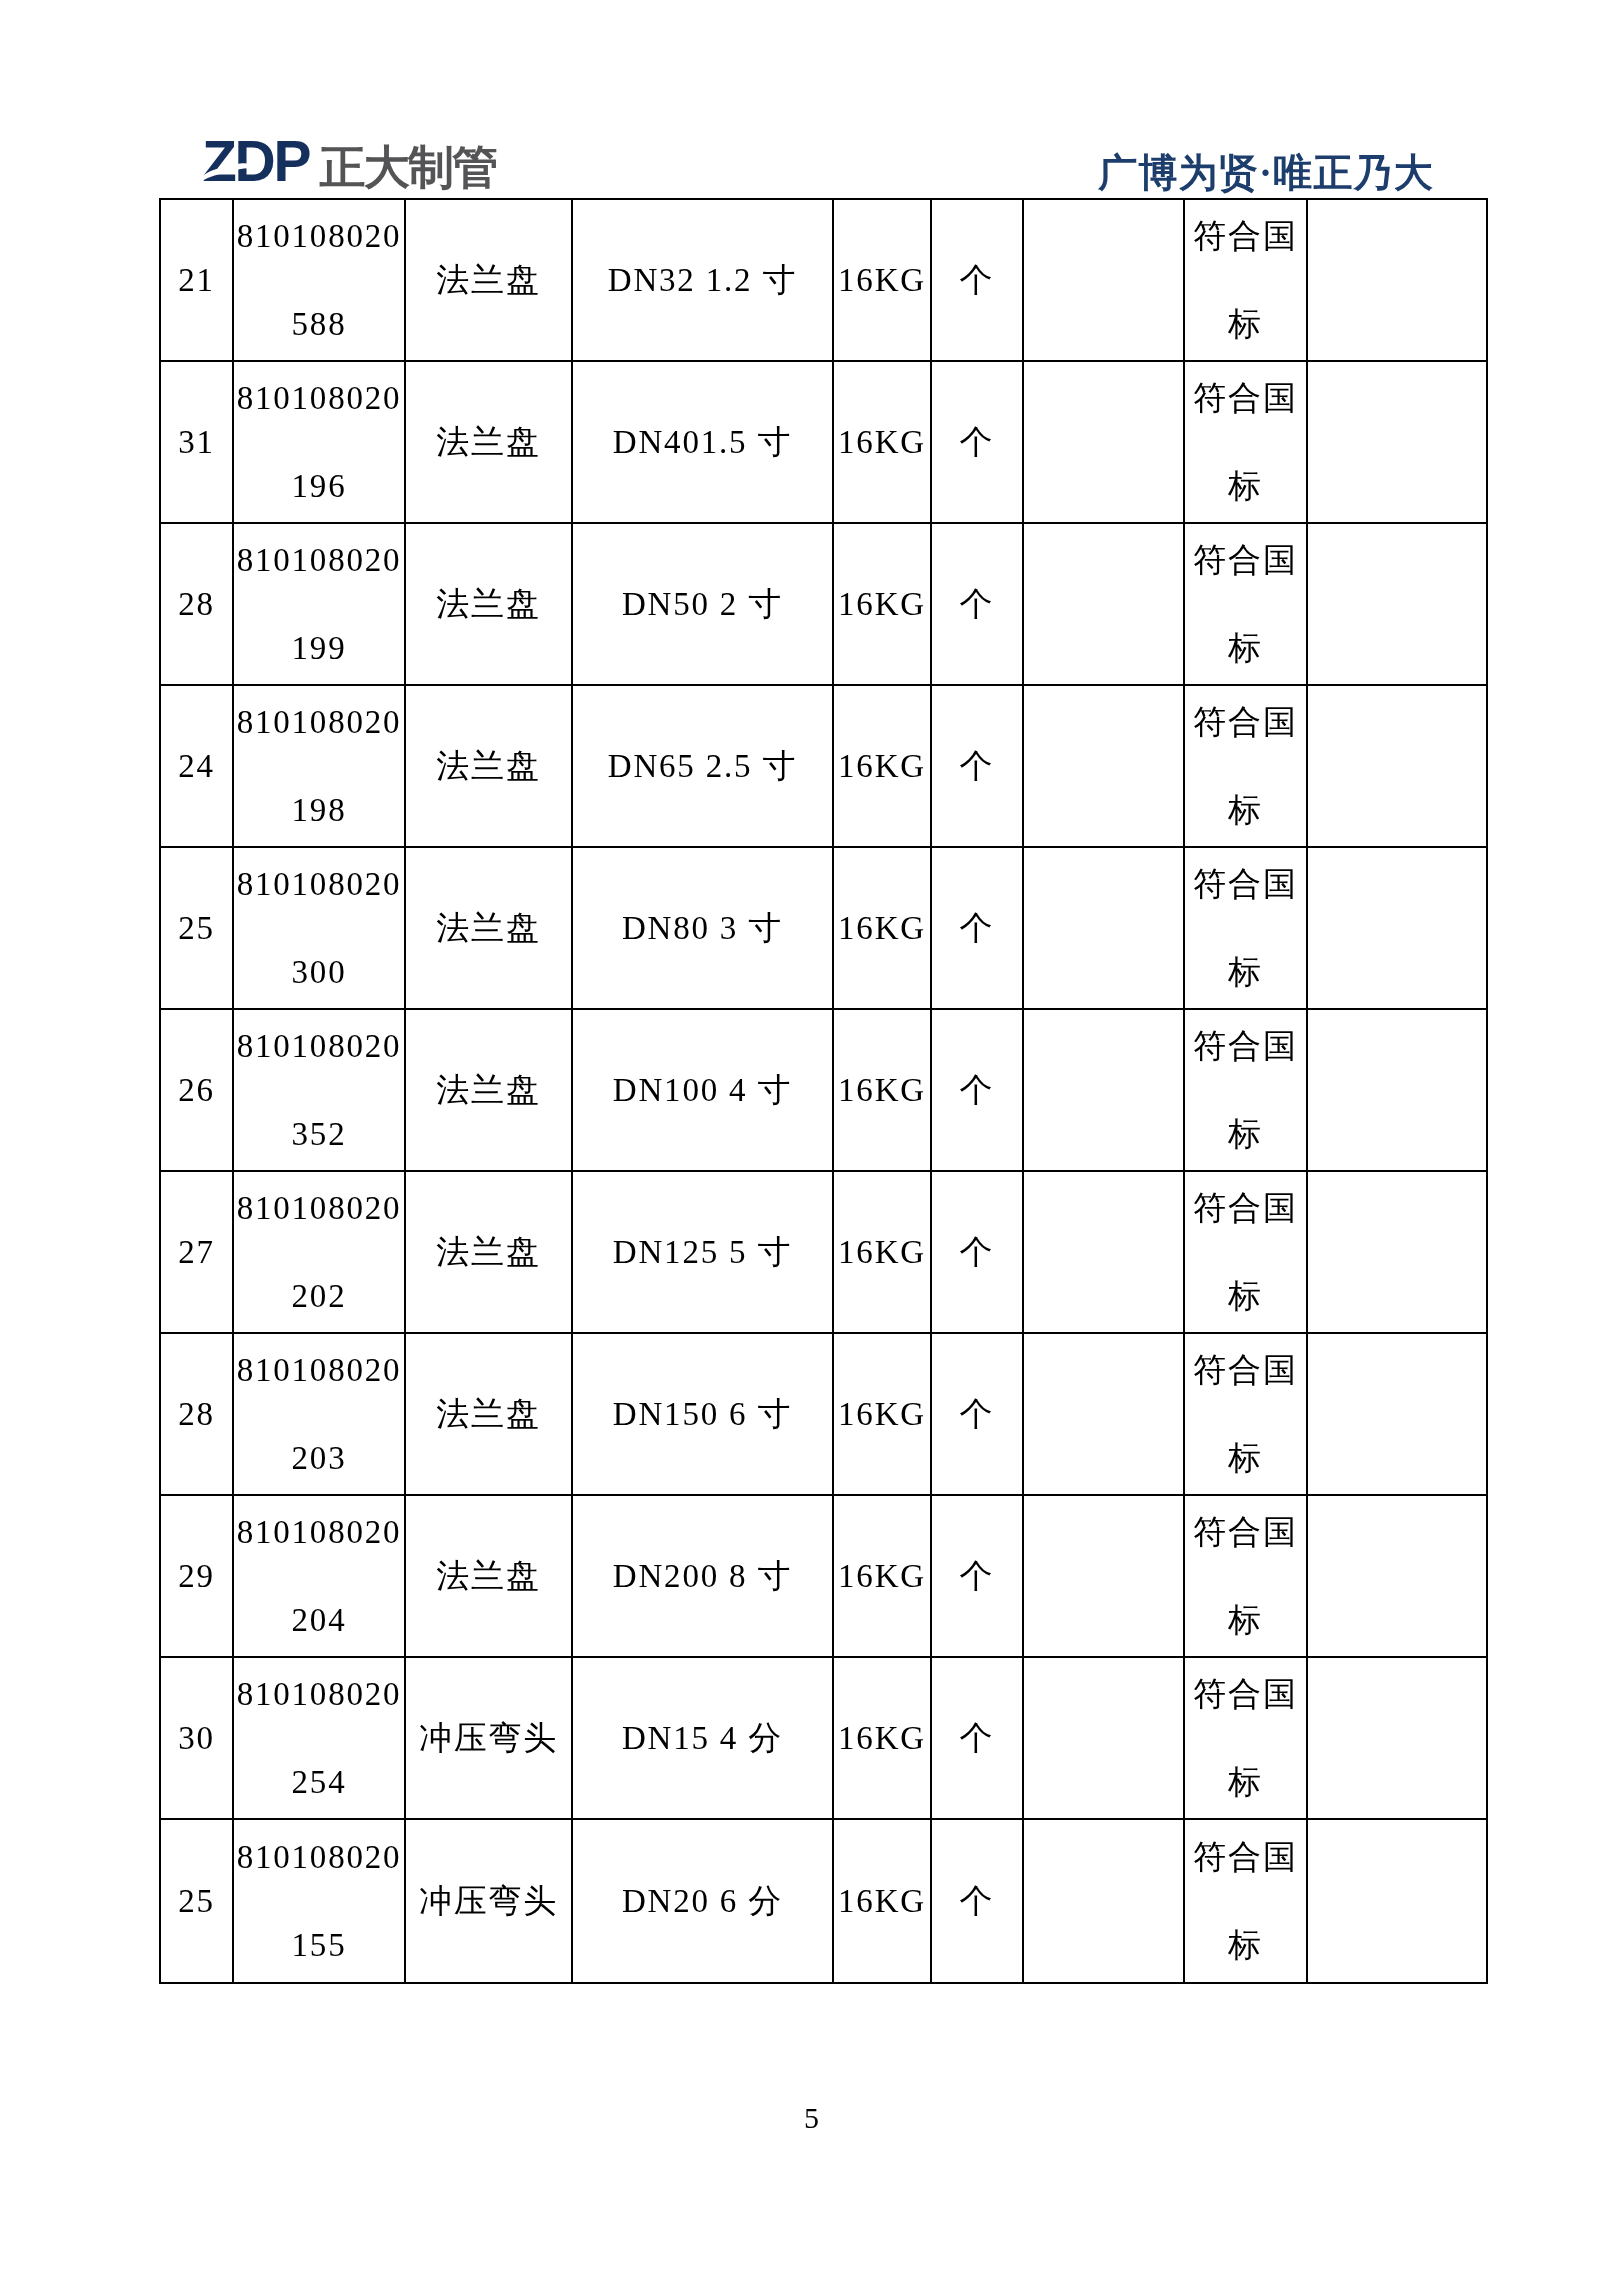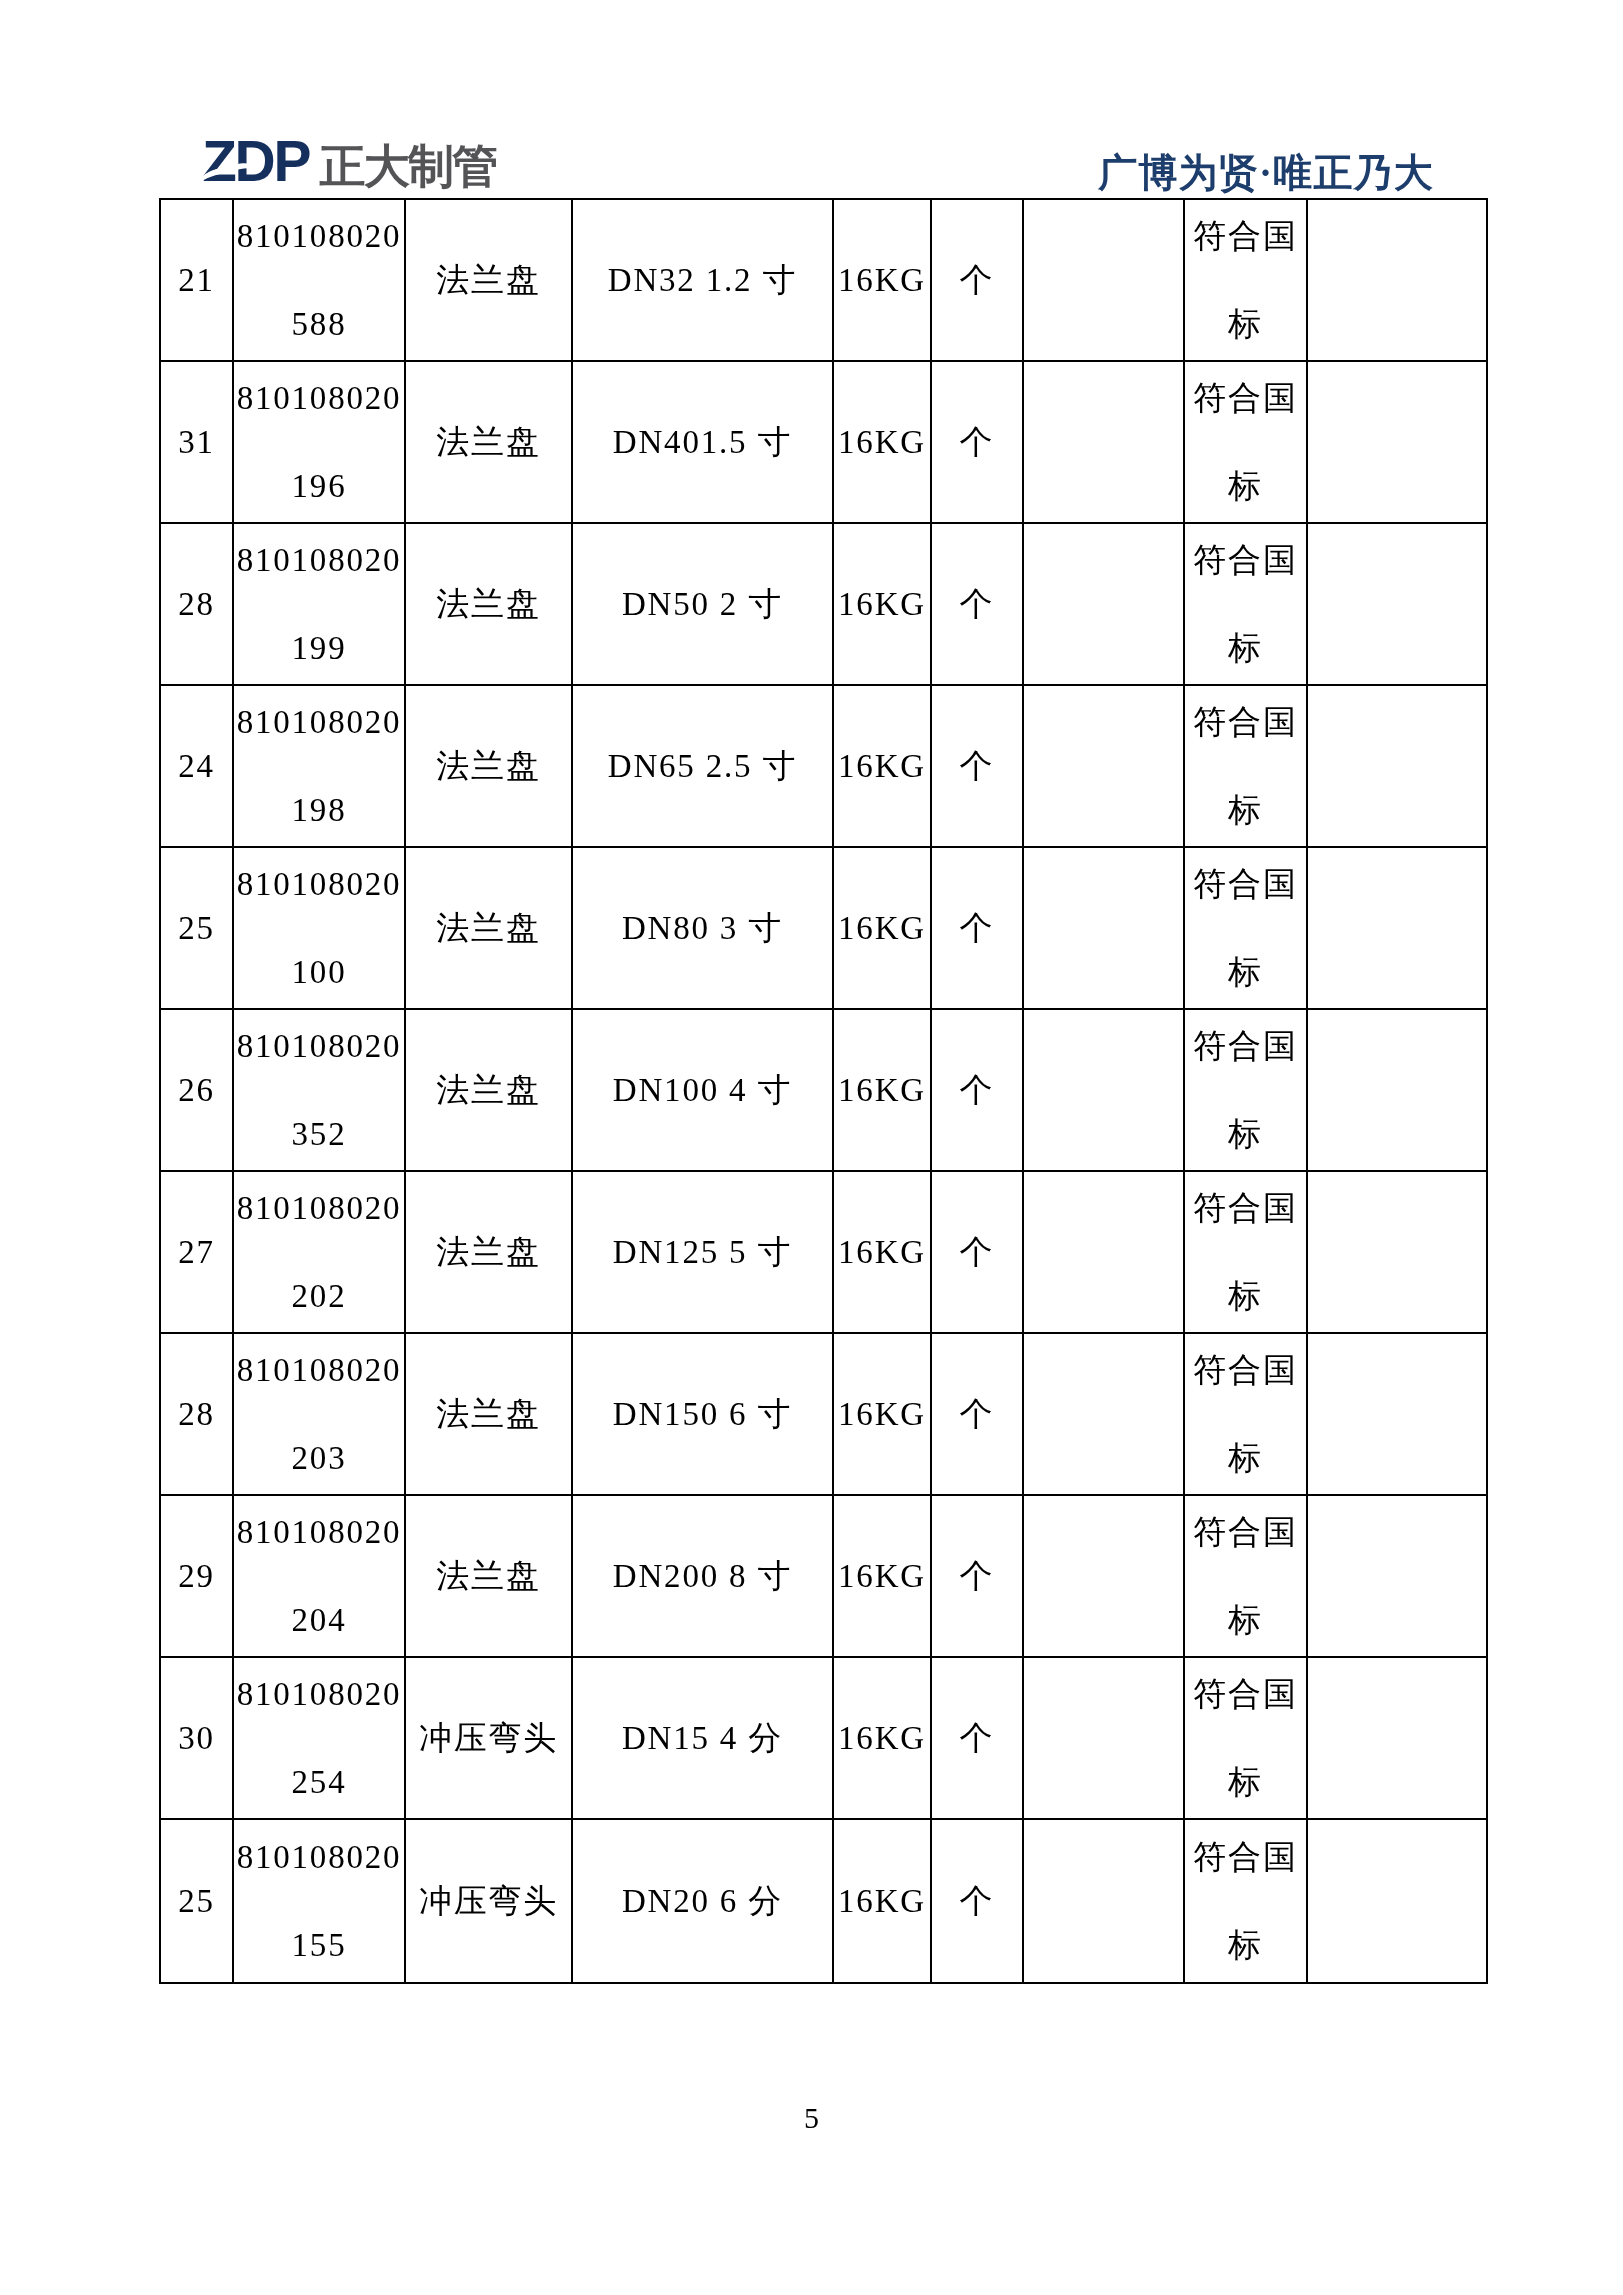--- a/index.html
+++ b/index.html
@@ -107,21 +107,21 @@
 </style>
 </head>
 <body>
 
 <div class="page">
 
   <div class="logo">
     <span class="logo-zdp" style="color: rgb(22, 48, 94);">ZDP
       <span class="logo-swoosh"></span>
     </span>
-    <span class="logo-cn" style="color: rgb(84, 84, 86); font-family: Liberation Serif, serif;">正大制管</span>
+    <span class="logo-cn" style="color: rgb(84, 84, 86);">正大制管</span>
   </div>
 
   <div class="motto" style="color: rgb(29, 62, 108);">广博为贤·唯正乃大</div>
 
   <div class="sheet-table">
     <div class="table-body">
     <div class="row">
       <div class="cell">
             <span class="line">21</span>
           </div>
@@ -248,21 +248,21 @@
             <span class="line"></span>
           </div>
     </div>
 
     <div class="row">
       <div class="cell">
             <span class="line">25</span>
           </div>
       <div class="cell">
             <span class="line">810108020</span>
-            <span class="line">100</span>
+            <span class="line">300</span>
           </div>
       <div class="cell">
             <span class="line">法兰盘</span>
           </div>
       <div class="cell">
             <span class="line">DN80 3 寸</span>
           </div>
       <div class="cell">
             <span class="line">16KG</span>
           </div>

